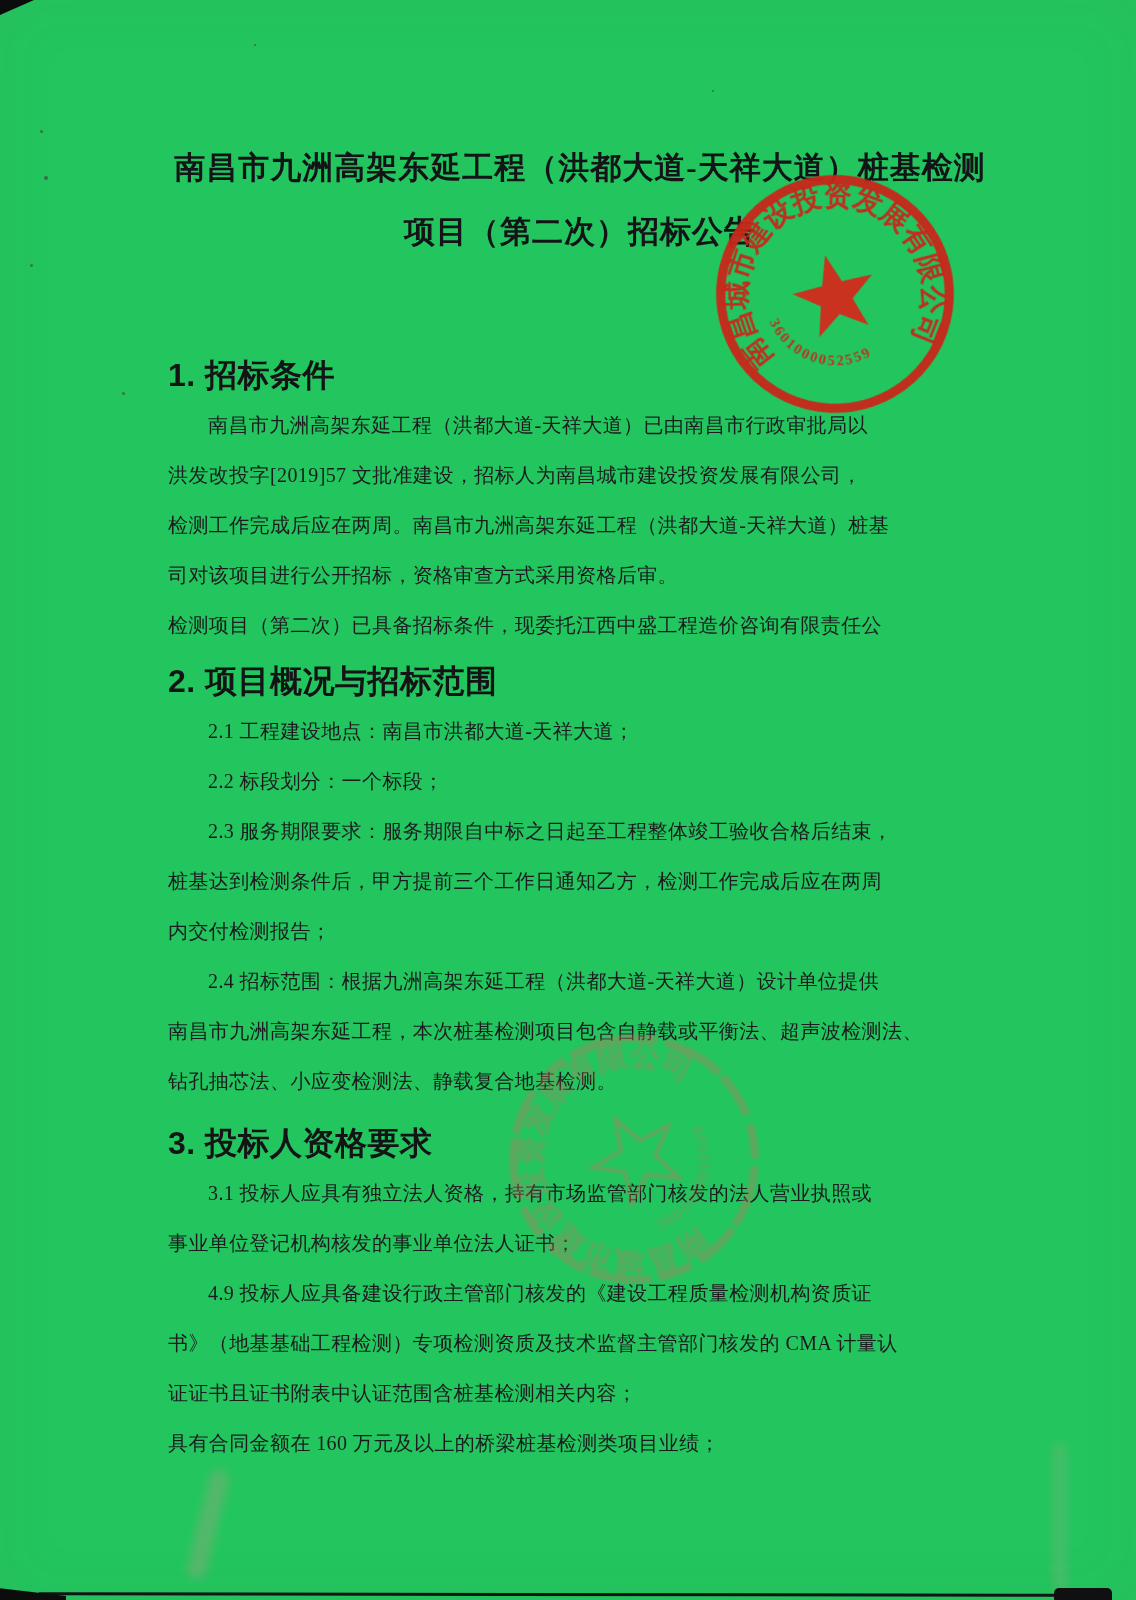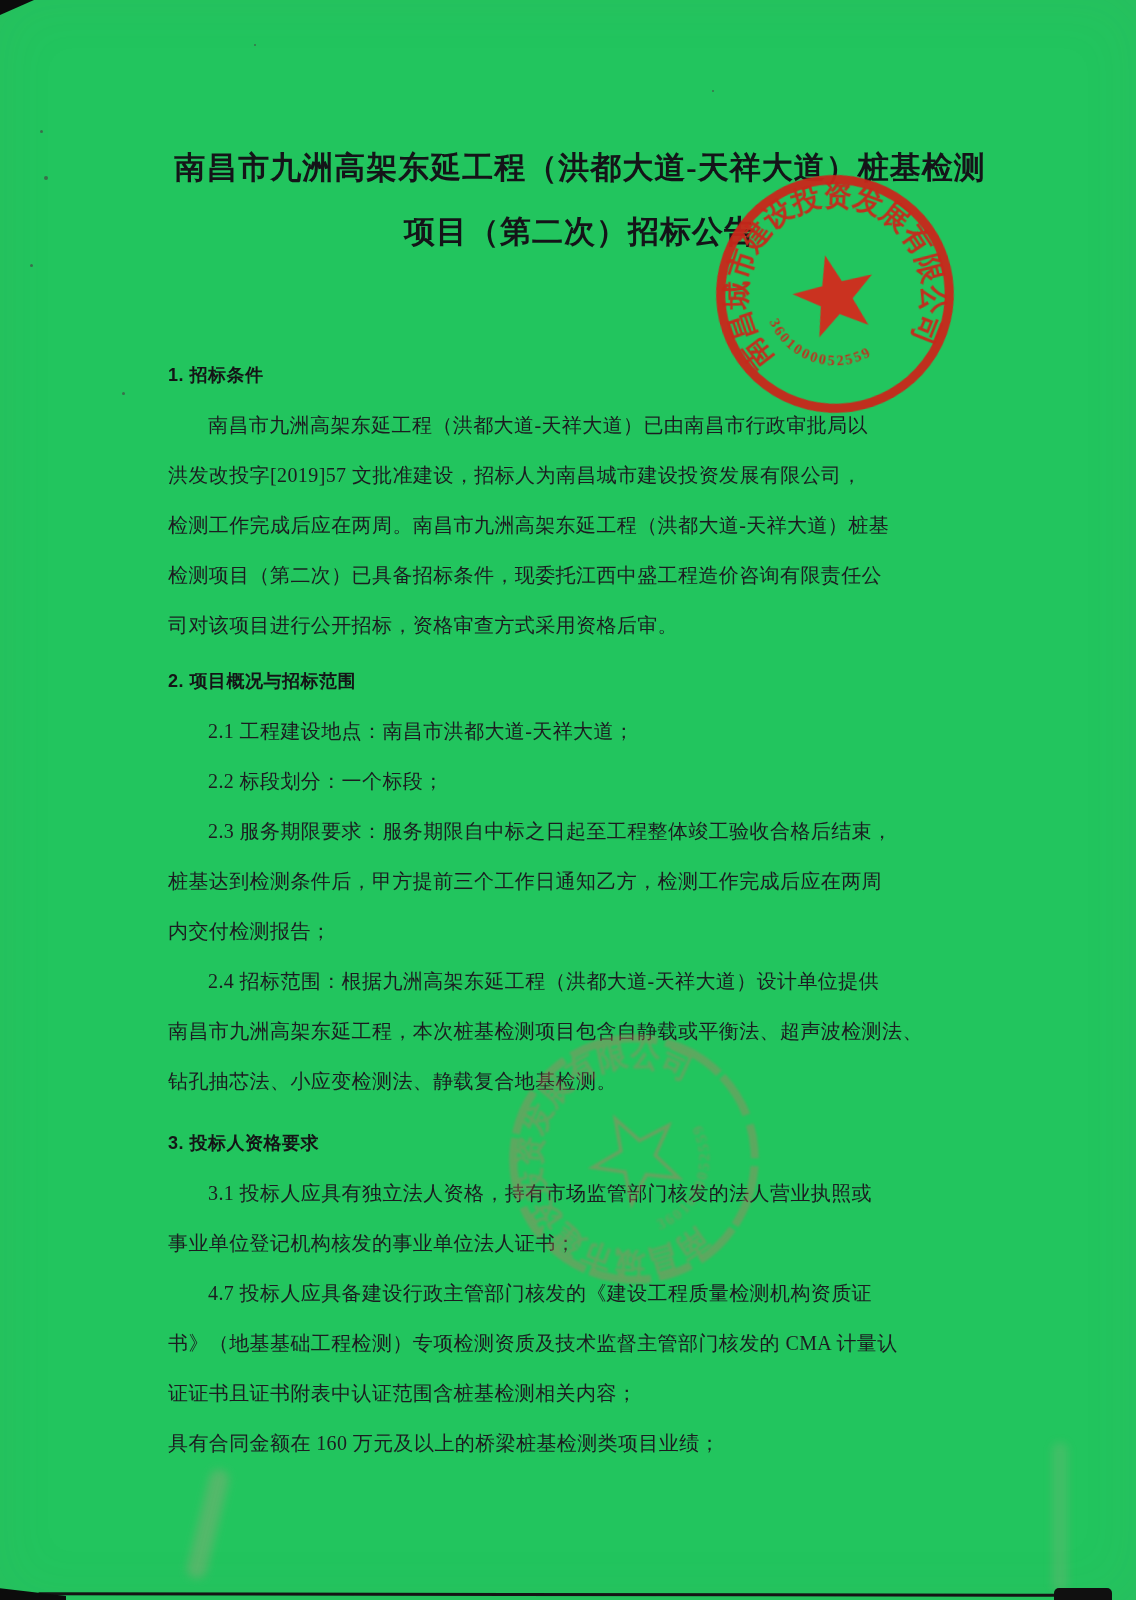--- a/index.html
+++ b/index.html
@@ -22,21 +22,21 @@
   }
   .title{
     font-size:31px;font-weight:bold;line-height:64px;
     text-align:center;letter-spacing:1px;
     color:#141418;
     margin:0 0 86px 0;
     font-family:"Liberation Serif","DejaVu Serif",serif;
   }
   .title .tline{display:block;}
   .section-heading{
-    font-size:18px;font-weight:bold;line-height:50px;margin:0;
+    font-size:32px;font-weight:bold;line-height:50px;margin:0;
     color:#141416;
     font-family:"Liberation Sans","DejaVu Sans",sans-serif;
     letter-spacing:.5px;
   }
   .hd2{margin-top:6px;}
   .hd3{margin-top:12px;}
   .para{margin:0;}
   .line{
     font-size:20px;line-height:50px;white-space:nowrap;
     letter-spacing:.4px;color:#1c1c20;
@@ -81,22 +81,22 @@
     <h1 class="title">
       <span class="tline">南昌市九洲高架东延工程（洪都大道-天祥大道）桩基检测</span>
       <span class="tline">项目（第二次）招标公告</span>
     </h1>
 
     <h2 class="section-heading">1. 招标条件</h2>
     <div class="para">
       <div class="line fl">南昌市九洲高架东延工程（洪都大道-天祥大道）已由南昌市行政审批局以</div>
       <div class="line">洪发改投字[2019]57 文批准建设，招标人为南昌城市建设投资发展有限公司，</div>
       <div class="line">检测工作完成后应在两周。南昌市九洲高架东延工程（洪都大道-天祥大道）桩基</div>
+      <div class="line">司对该项目进行公开招标，资格审查方式采用资格后审。</div>
       <div class="line">检测项目（第二次）已具备招标条件，现委托江西中盛工程造价咨询有限责任公</div>
-      <div class="line">司对该项目进行公开招标，资格审查方式采用资格后审。</div>
     </div>
 
     <h2 class="section-heading hd2">2. 项目概况与招标范围</h2>
     <div class="para">
       <div class="line fl">2.1 工程建设地点：南昌市洪都大道-天祥大道；</div>
     </div>
     <div class="para">
       <div class="line fl">2.2 标段划分：一个标段；</div>
     </div>
     <div class="para">
@@ -109,21 +109,21 @@
       <div class="line">南昌市九洲高架东延工程，本次桩基检测项目包含自静载或平衡法、超声波检测法、</div>
       <div class="line">钻孔抽芯法、小应变检测法、静载复合地基检测。</div>
     </div>
 
     <h2 class="section-heading hd3">3. 投标人资格要求</h2>
     <div class="para">
       <div class="line fl">3.1 投标人应具有独立法人资格，持有市场监管部门核发的法人营业执照或</div>
       <div class="line">事业单位登记机构核发的事业单位法人证书；</div>
     </div>
     <div class="para">
-      <div class="line fl">4.7 投标人应具备建设行政主管部门核发的《建设工程质量检测机构资质证</div>
+      <div class="line fl">4.9 投标人应具备建设行政主管部门核发的《建设工程质量检测机构资质证</div>
       <div class="line">书》（地基基础工程检测）专项检测资质及技术监督主管部门核发的 CMA 计量认</div>
       <div class="line">证证书且证书附表中认证范围含桩基检测相关内容；</div>
     </div>
     <div class="para">
       <div class="line">具有合同金额在 160 万元及以上的桥梁桩基检测类项目业绩；</div>
     </div>
   </div>
 
   <div class="seal seal-main">
     <svg viewBox="0 0 230 230" xmlns="http://www.w3.org/2000/svg">

